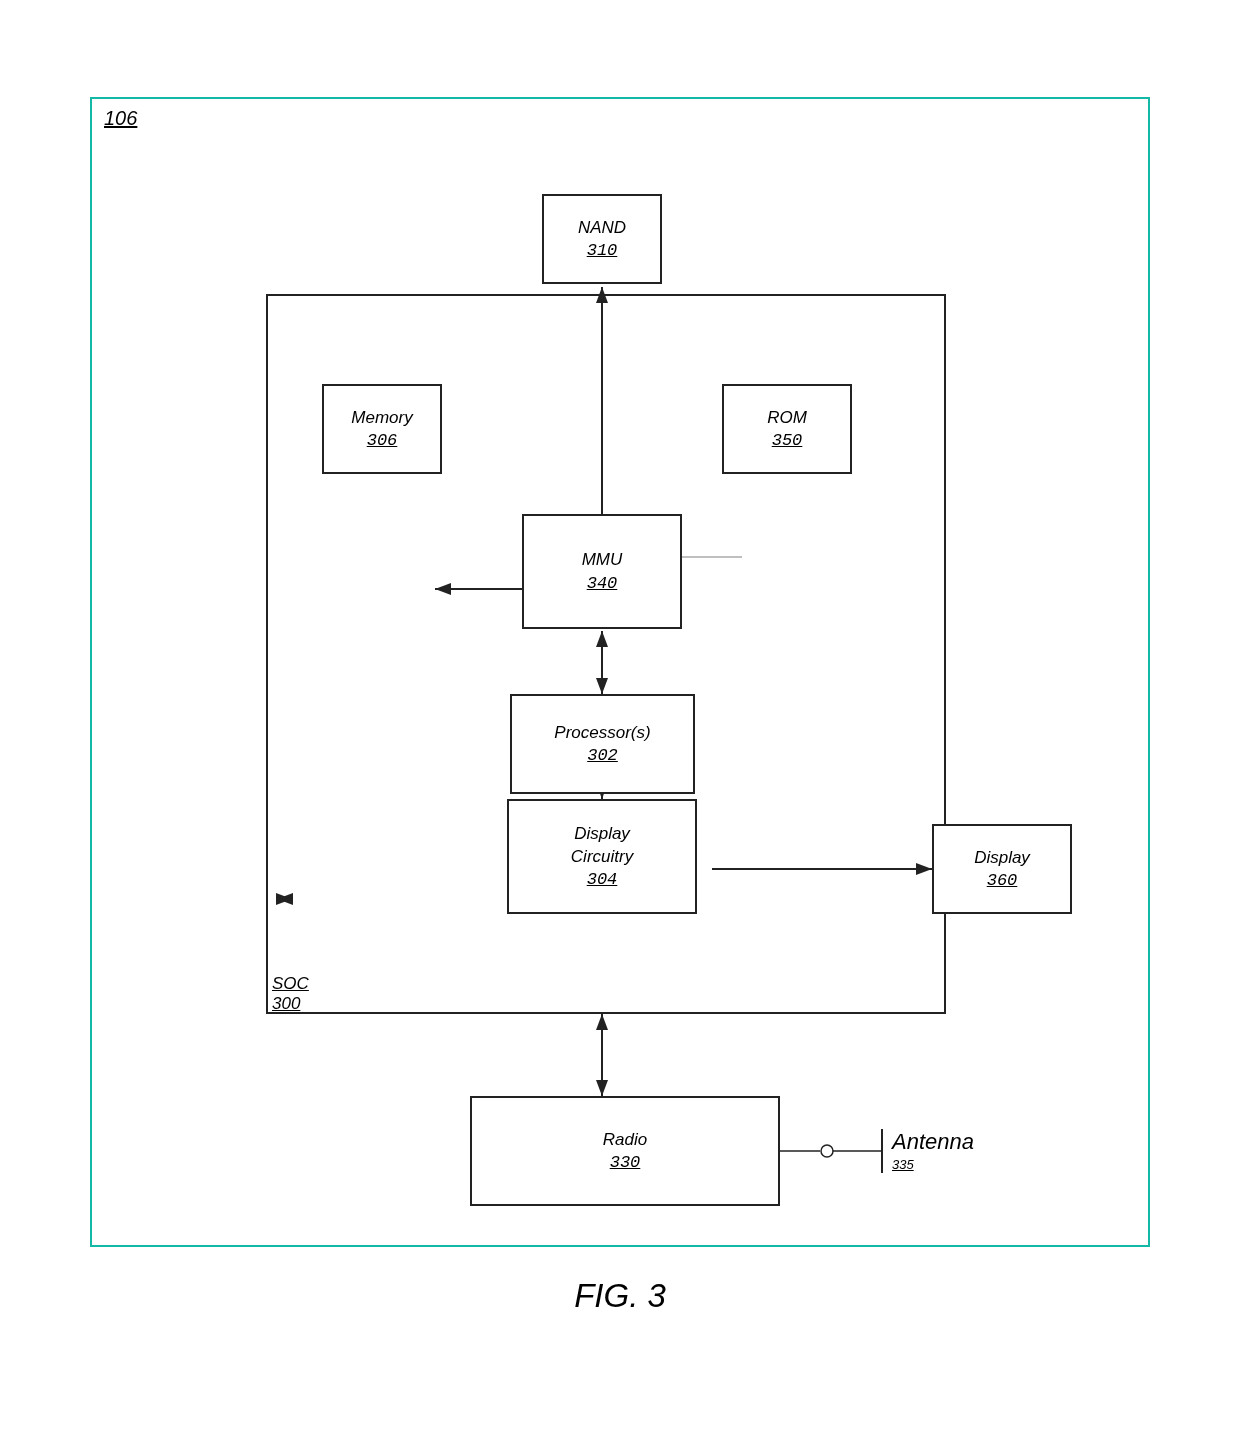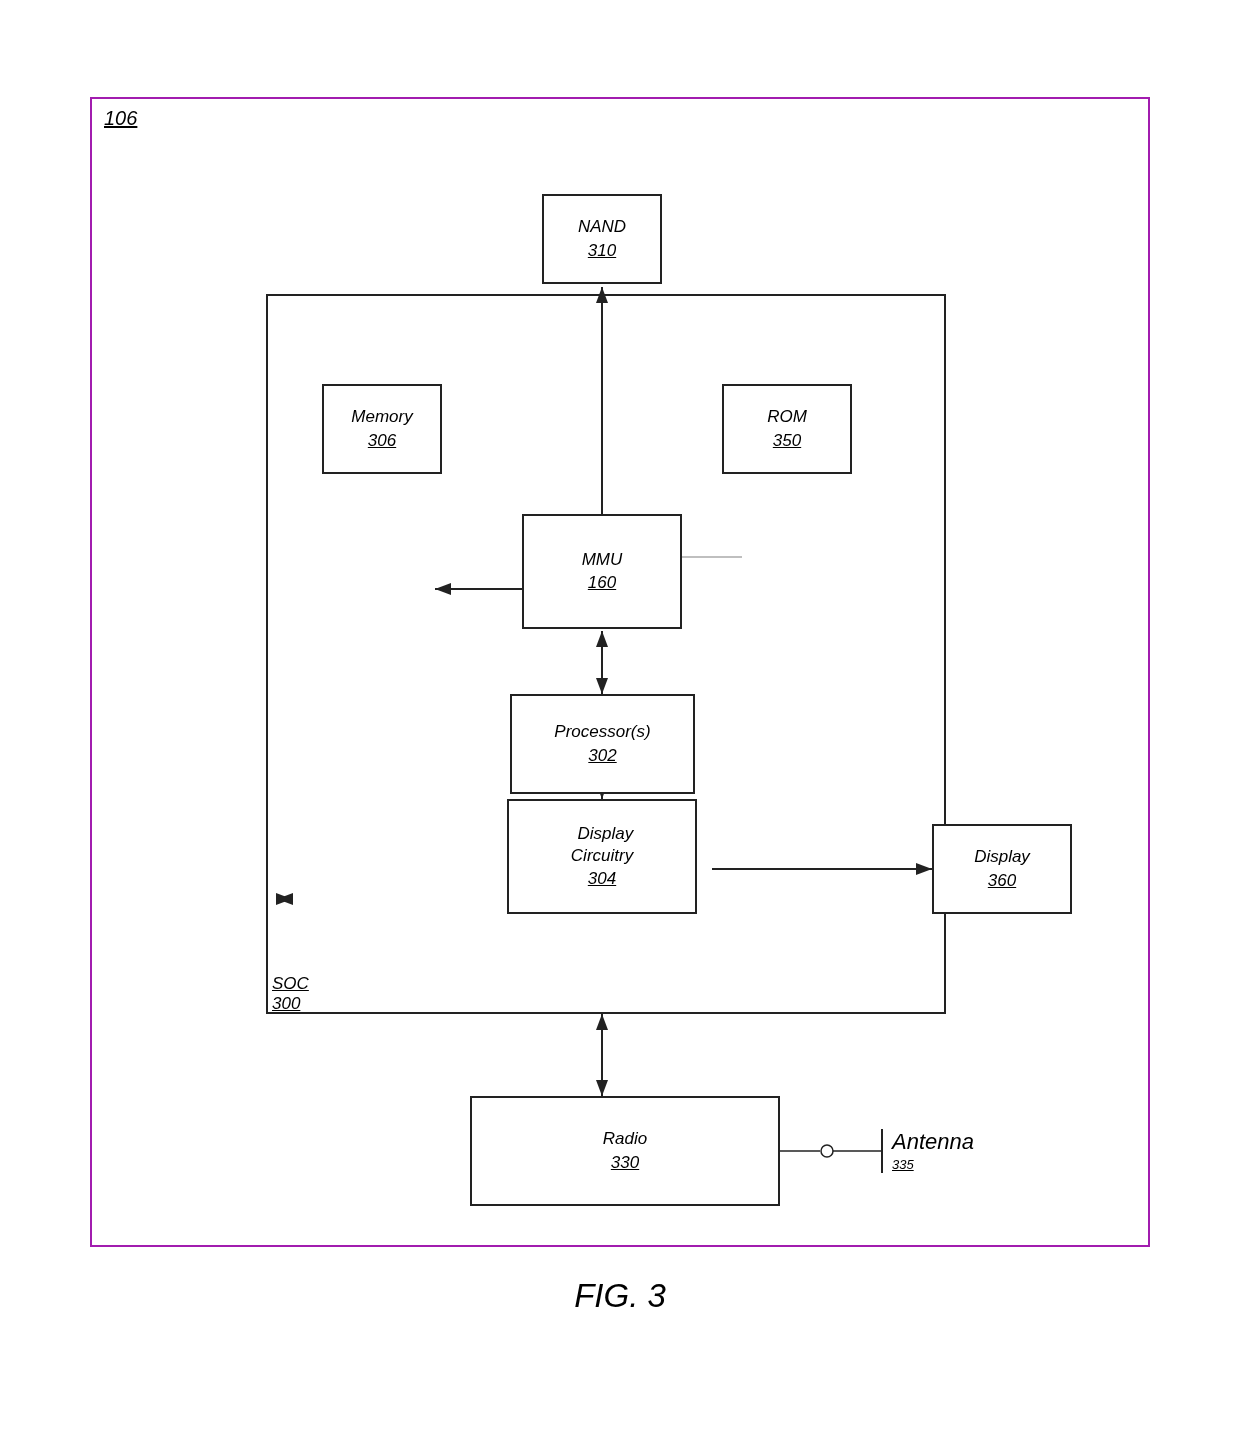--- a/index.html
+++ b/index.html
@@ -11,21 +11,21 @@
       display: flex;
       flex-direction: column;
       align-items: center;
       justify-content: center;
     }
     .page-wrapper {
       width: 1100px;
       padding: 30px 20px 60px 20px;
     }
     .outer-box {
-      border: 2px solid #a21caf;
+      border: 2px solid #14b8a6;
       position: relative;
       padding: 40px 40px 60px 40px;
       min-height: 1150px;
     }
     .outer-label {
       position: absolute;
       top: 8px;
       left: 12px;
       font-style: italic;
       font-size: 20px;
@@ -59,27 +59,27 @@
       display: flex;
       flex-direction: column;
       align-items: center;
       justify-content: center;
       text-align: center;
     }
     .block .blabel {
       font-style: italic;
       font-size: 17px;
       line-height: 1.3;
-      text-align: right;
     }
     .block .bnum {
       font-style: italic;
       font-size: 17px;
       text-decoration: underline;
       margin-top: 2px;
+      font-family: Liberation Mono, monospace;
     }
     
     .diagram-svg {
       position: absolute;
       top: 0;
       left: 0;
       width: 100%;
       height: 100%;
       pointer-events: none;
       overflow: visible;
@@ -155,21 +155,21 @@
       <span class="bnum">306</span>
     </div>
 
     <div class="block" style="left: 630px; top: 285px; width: 130px; height: 90px;">
       <span class="blabel">ROM</span>
       <span class="bnum">350</span>
     </div>
 
     <div class="block" style="left: 430px; top: 415px; width: 160px; height: 115px; border-width: 2.5px;">
       <span class="blabel">MMU</span>
-      <span class="bnum">160</span>
+      <span class="bnum">340</span>
     </div>
 
     <div class="block" style="left: 418px; top: 595px; width: 185px; height: 100px; border-width: 2.5px;">
       <span class="blabel">Processor(s)</span>
       <span class="bnum">302</span>
     </div>
 
     <div class="block" style="left: 415px; top: 700px; width: 190px; height: 115px; border-width: 2.5px;">
       <span class="blabel" style="white-space:pre-line;">Display
 Circuitry</span>

